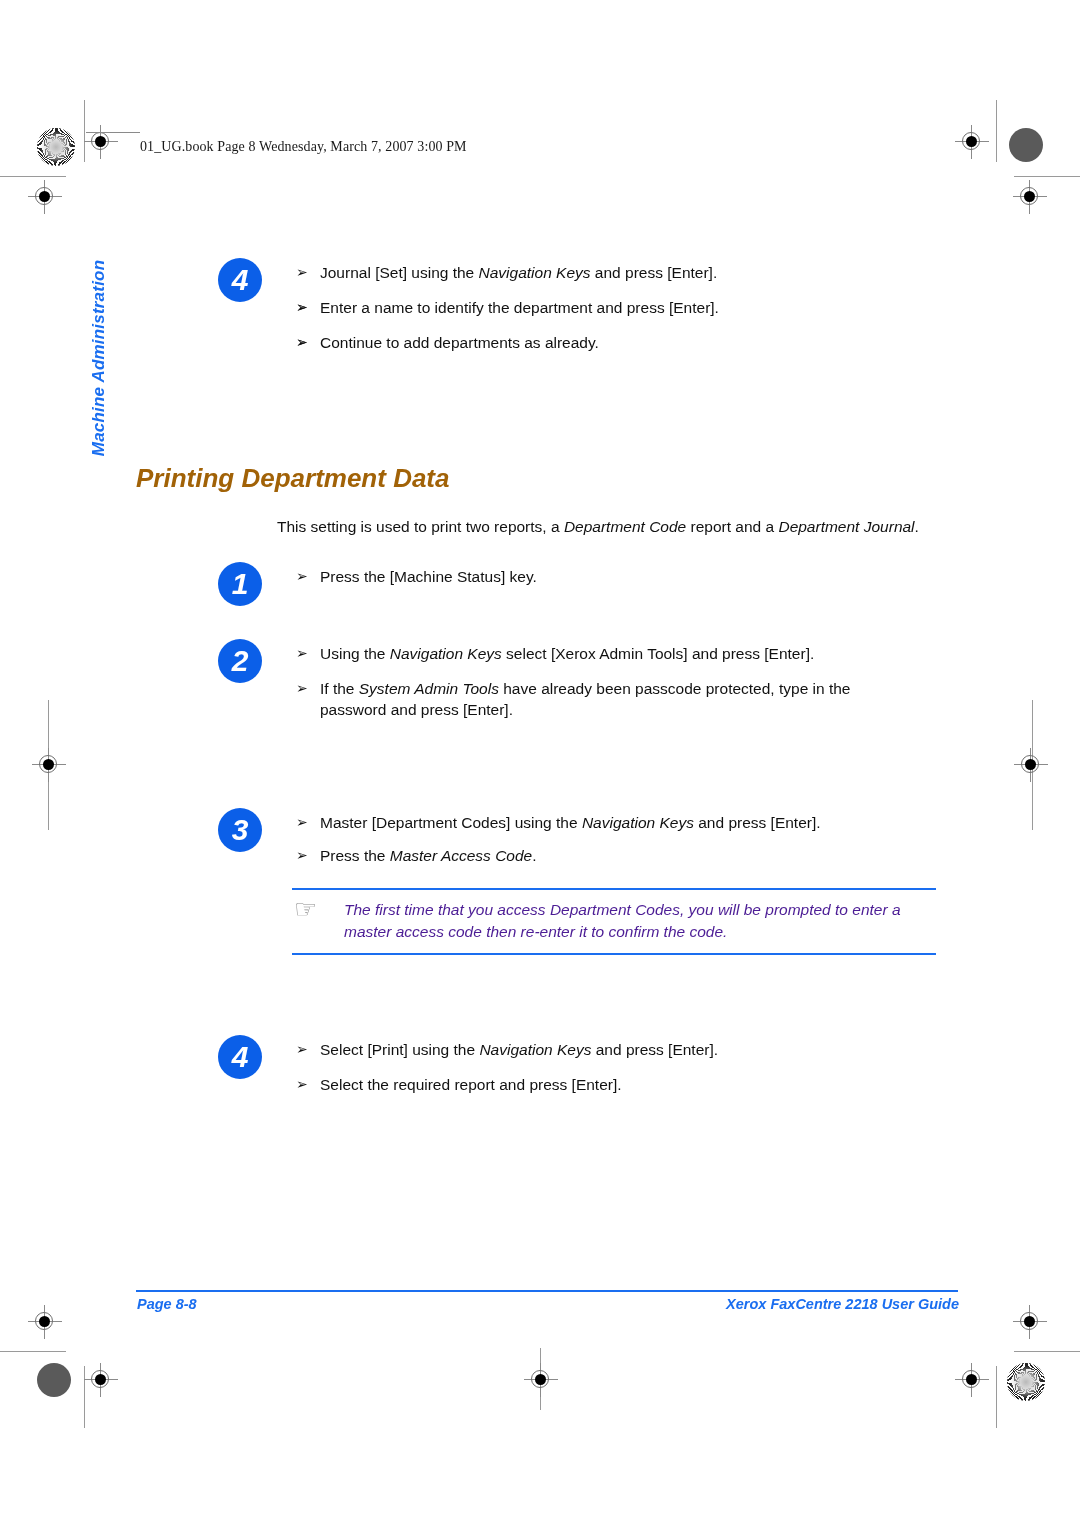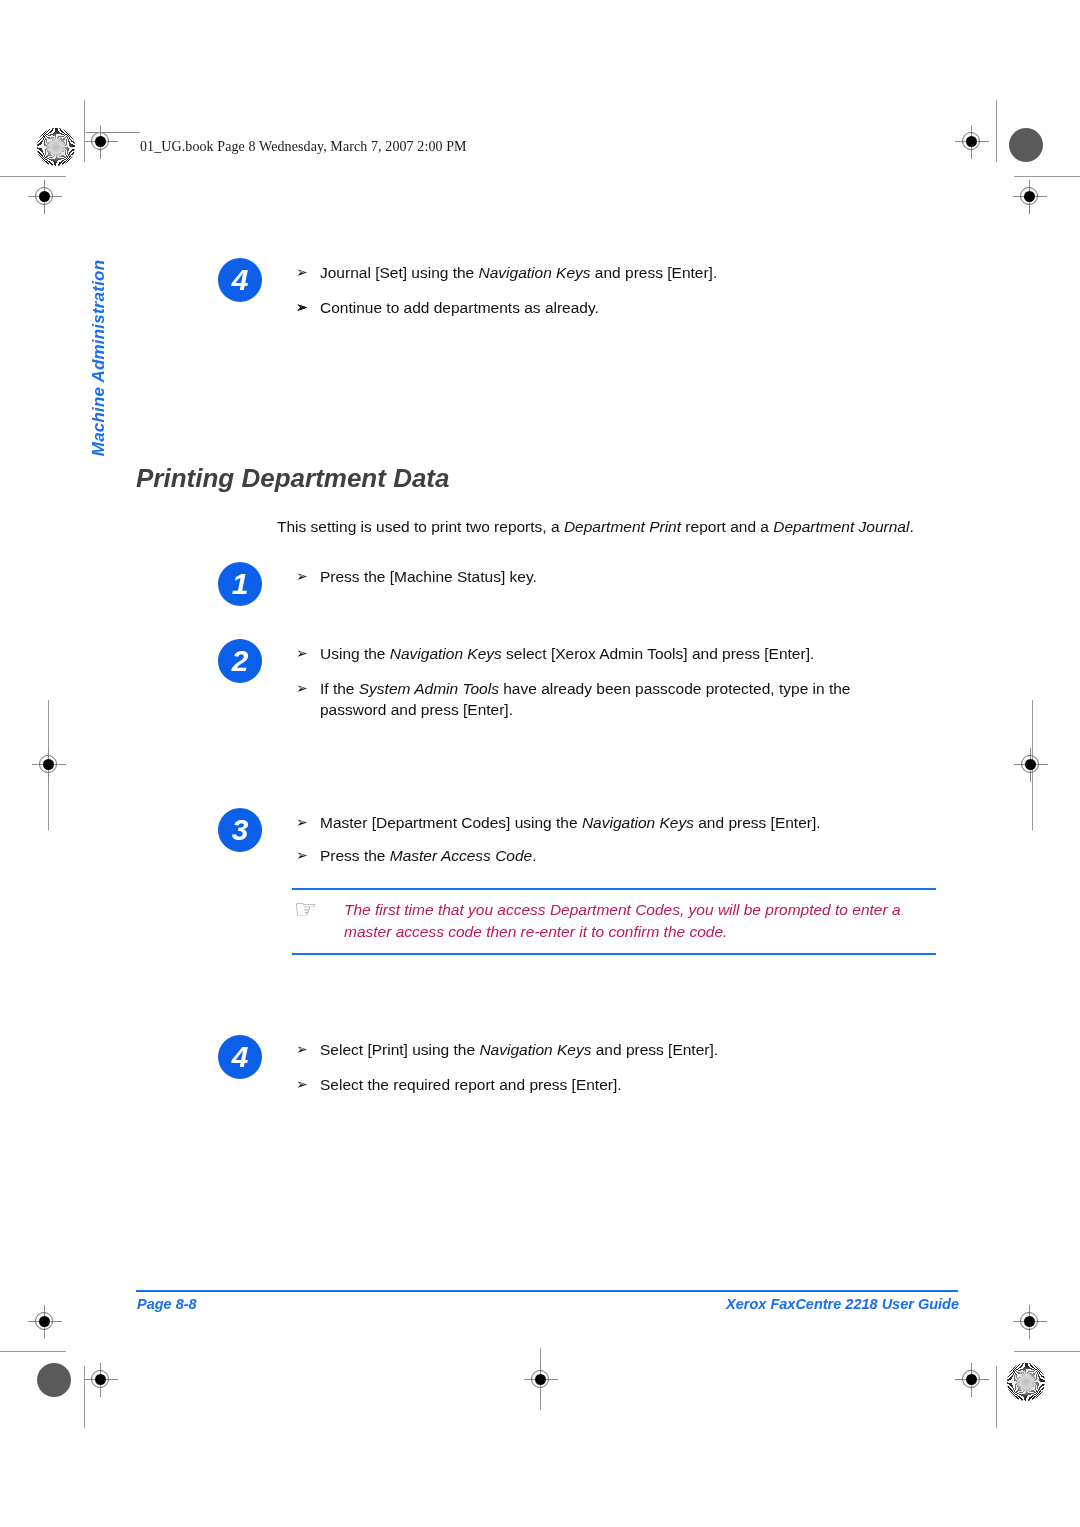--- a/index.html
+++ b/index.html
@@ -166,21 +166,21 @@
 
   
   .section-heading {
     position: absolute;
     left: 136px;
     top: 463px;
     font-family: "Liberation Sans", sans-serif;
     font-style: italic;
     font-weight: bold;
     font-size: 26px;
-    color: #404040;
+    color: #a16207;
     white-space: nowrap;
   }
 
   .intro-para {
     position: absolute;
     left: 277px;
     top: 516px;
     width: 690px;
     font-size: 15.5px;
     line-height: 21px;
@@ -209,21 +209,21 @@
     left: 2px;
     top: 6px;
     font-size: 26px;
     line-height: 26px;
     color: #8c8c8c;
   }
   .note-text {
     font-style: italic;
     font-size: 15.5px;
     line-height: 22px;
-    color: #be185d;
+    color: #4c1d95;
     text-align: center;
   }
 
   
   .footer-rule {
     position: absolute;
     left: 136px;
     top: 1290px;
     width: 822px;
     height: 2px;
@@ -328,56 +328,56 @@
   <div class="crop-line" style="left:996px; top:1366px; width:1px; height:62px;"></div>
   <div class="reg" style="left:955px; top:1363px;">
     <div class="h"></div>
       <div class="v"></div>
       <div class="ring"></div>
       <div class="dot"></div>
   </div>
   <div class="starblob" style="left:1007px; top:1363px;"></div>
 
   <div class="header-rule"></div>
-  <div class="doc-header">01_UG.book  Page 8  Wednesday, March 7, 2007  2:00 PM</div>
+  <div class="doc-header">01_UG.book  Page 8  Wednesday, March 7, 2007  3:00 PM</div>
 
   <div class="side-tab">
     <span>Machine Administration</span>
   </div>
 
   <div class="step" style="top:258px;">
     <div class="badge">4</div>
     <div class="step-body">
       <div class="bullet-line">
         <span class="arrow">➢</span>
         <span>Journal [Set] using the </span><i>Navigation Keys</i><span> and press [Enter].</span>
       </div>
       <div class="bullet-line">
         <span class="arrow">➢</span>
         <i></i><span></span>
       </div>
       <div class="bullet-line">
         <span class="arrow">➢</span>
+        <span>Enter a name to identify the department and press [Enter].</span><i></i><span></span>
+      </div>
+      <div class="bullet-line">
+        <span class="arrow">➢</span>
         <i></i><span></span>
       </div>
       <div class="bullet-line">
         <span class="arrow">➢</span>
-        <i></i><span></span>
-      </div>
-      <div class="bullet-line">
-        <span class="arrow">➢</span>
         <span>Continue to add departments as already.</span><i></i><span></span>
       </div>
     </div>
   </div>
 
   <div class="section-heading">Printing Department Data</div>
 
   <div class="intro-para">
-    <span>This setting is used to print two reports, a </span><i>Department Print</i><span> report and a </span><i>Department Journal</i><span>.</span>
+    <span>This setting is used to print two reports, a </span><i>Department Code</i><span> report and a </span><i>Department Journal</i><span>.</span>
   </div>
 
   <div class="step" style="top:562px;">
     <div class="badge">1</div>
     <div class="step-body">
       <div class="bullet-line">
         <span class="arrow">➢</span>
         <span>Press the [Machine Status] key.</span><i></i><span></span>
       </div>
     </div>

